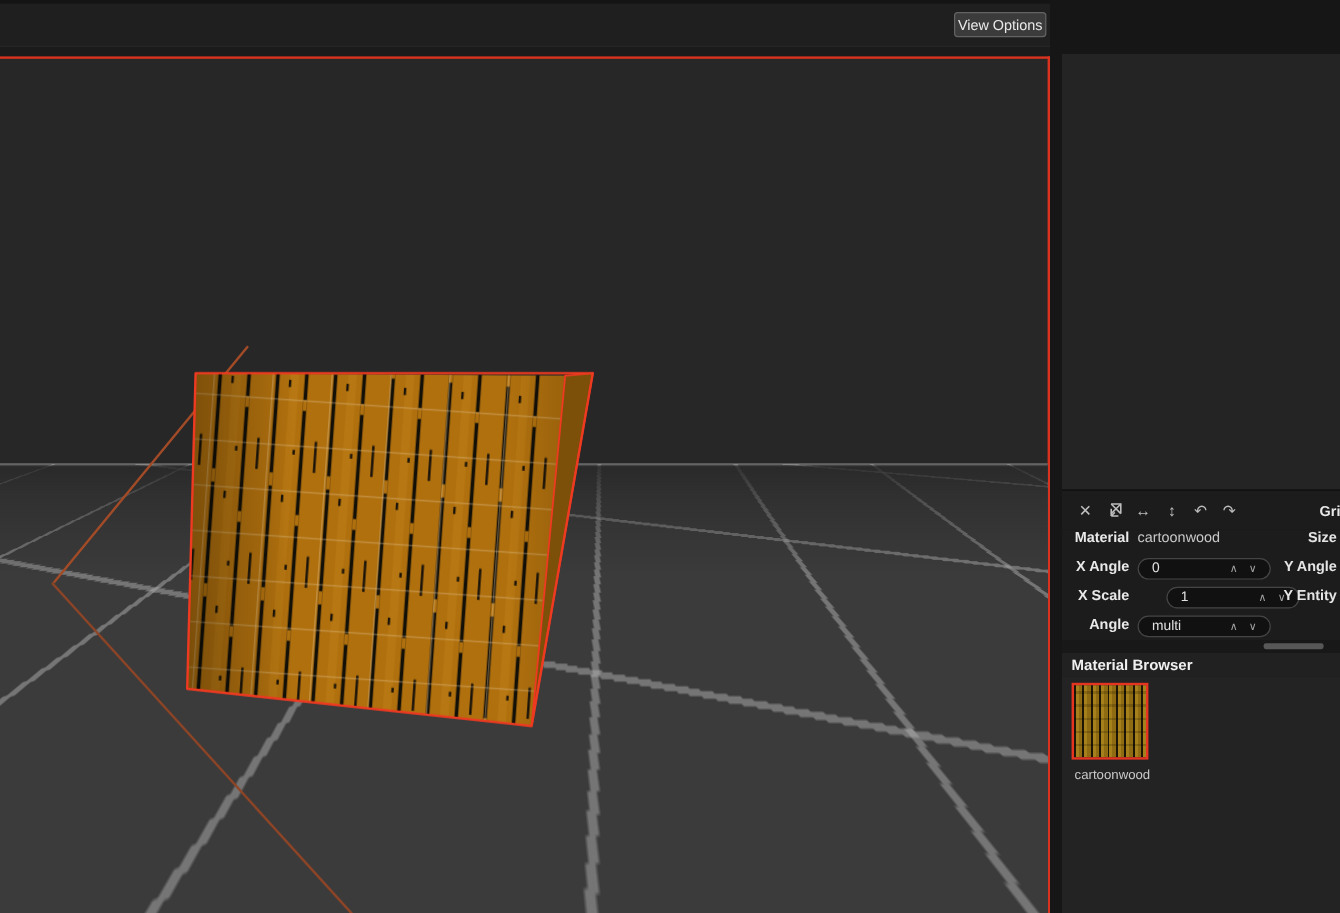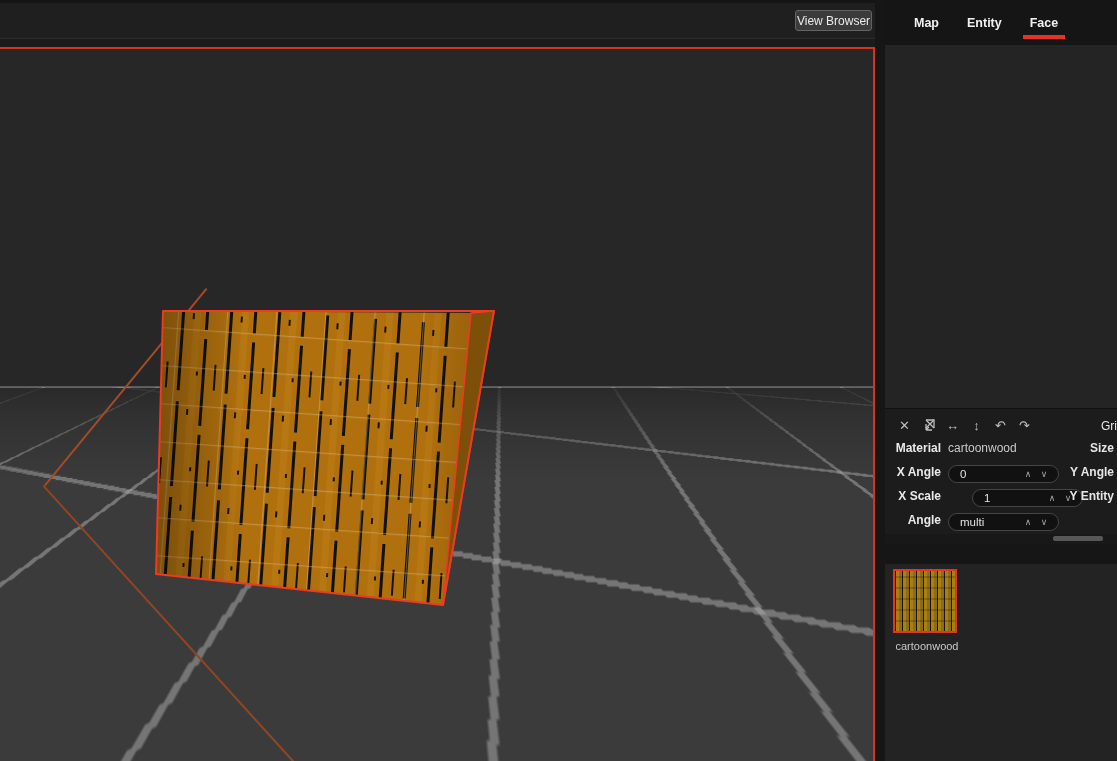--- a/index.html
+++ b/index.html
@@ -43,21 +43,21 @@
   .tab{position:relative;padding:0 7px;font-size:12.5px;font-weight:bold;color:#f0f0f0;cursor:pointer;}
   .tab.active::after{content:'';position:absolute;left:0;right:0;bottom:-9px;height:4px;background:#e5341f;}
 
   .face-empty{position:absolute;left:10px;right:0;top:45px;height:363px;background:#242424;}
 
   .face-toolbar{position:absolute;left:10px;right:0;top:408px;height:33px;background:#1c1c1c;
     border-top:1px solid #101010;display:flex;align-items:center;padding-left:12px;gap:9px;}
   .tb-icon{width:15px;height:15px;display:flex;align-items:center;justify-content:center;
     color:#bdbdbd;font-size:13px;cursor:pointer;}
   .tb-grid-label{position:absolute;right:0;top:0;height:33px;display:flex;align-items:center;
-    font-size:12px;font-weight:normal;color:#e9e9e9;}
+    font-size:12px;font-weight:bold;color:#e9e9e9;}
 
   .attr{position:absolute;left:10px;right:0;top:441px;height:93px;background:#1c1c1c;}
   .attr-row{position:absolute;left:0;right:0;height:24px;display:flex;align-items:flex-start;}
   .attr-label{width:56px;text-align:right;font-size:12px;font-weight:bold;color:#e9e9e9;flex:none;}
   .attr-value{margin-left:7px;font-size:12px;color:#c9c9c9;}
   .attr-right-label{position:absolute;right:3px;font-size:12px;font-weight:bold;color:#e5e5e5;}
   .spinbox{margin-left:7px;width:111px;height:18px;background:#111111;border:1px solid #454545;
     border-radius:9px;display:flex;align-items:center;padding:0 6px 0 11px;cursor:text;}
   .spin-value{flex:1;font-size:11.5px;color:#e2e2e2;}
   .spin-chevron{width:16px;text-align:center;font-size:9px;color:#a5a5a5;cursor:pointer;line-height:16px;}
@@ -74,21 +74,21 @@
     background:repeating-linear-gradient(0deg, rgba(0,0,0,0) 0 9px, rgba(0,0,0,0.18) 9px 11px);}
   .mb-caption{position:absolute;left:6px;top:76px;width:72px;text-align:center;font-size:11px;color:#c8c8c8;}
 </style>
 </head>
 <body>
 
 <div class="app">
 
   <div class="left">
     <div class="topbar">
-      <div class="view-options-btn">View Browser</div>
+      <div class="view-options-btn">View Options</div>
     </div>
 
     <div class="viewport">
       <div class="ground"></div>
       <div class="horizon-line"></div>
       <div class="horizon-fade"></div>
       <div class="axis axis-green"></div>
       <div class="axis axis-red-up"></div>
       <div class="axis axis-red-down"></div>
 
@@ -123,25 +123,20 @@
         </g>
         <polygon points="471,264 494,262 443,556" fill="#7d5009"></polygon>
         <polygon points="471,264 494,262 443,556" fill="none" stroke="#ee3a21" stroke-width="1.5"></polygon>
         <polygon points="163,262 494,262 443,556 156,525" fill="none" stroke="#ee3a21" stroke-width="2" stroke-linejoin="round"></polygon>
       </svg>
     </div>
   </div>
 
   <div class="panel">
 
-    <div class="tabbar">
-      <div class="tab">Map</div>
-      <div class="tab">Entity</div>
-      <div class="tab active">Face</div>
-    </div>
 
     <div class="face-empty"></div>
 
     <div class="face-toolbar">
       <div class="tb-icon">✕</div>
       <div class="tb-icon">
         <svg width="14" height="14" viewBox="0 0 14 14" fill="none" stroke="#bdbdbd" stroke-width="1.3">
           <path d="M4 2 H12 V10"></path>
           <path d="M4 2 L12 10 M12 2 L4 10"></path>
           <path d="M4 6 V12 M4 12 H10 M4 12 L7 9"></path>
@@ -189,20 +184,21 @@
           <div class="spin-chevron">∧</div>
           <div class="spin-chevron">∨</div>
         </div>
       </div>
     </div>
 
     <div class="hscroll">
       <div class="hscroll-thumb"></div>
     </div>
 
+    <div class="mb-header">Material Browser</div>
 
     <div class="mb-body">
       <div class="mb-thumb"></div>
       <div class="mb-caption">cartoonwood</div>
     </div>
 
   </div>
 </div>
 
 </body></html>

